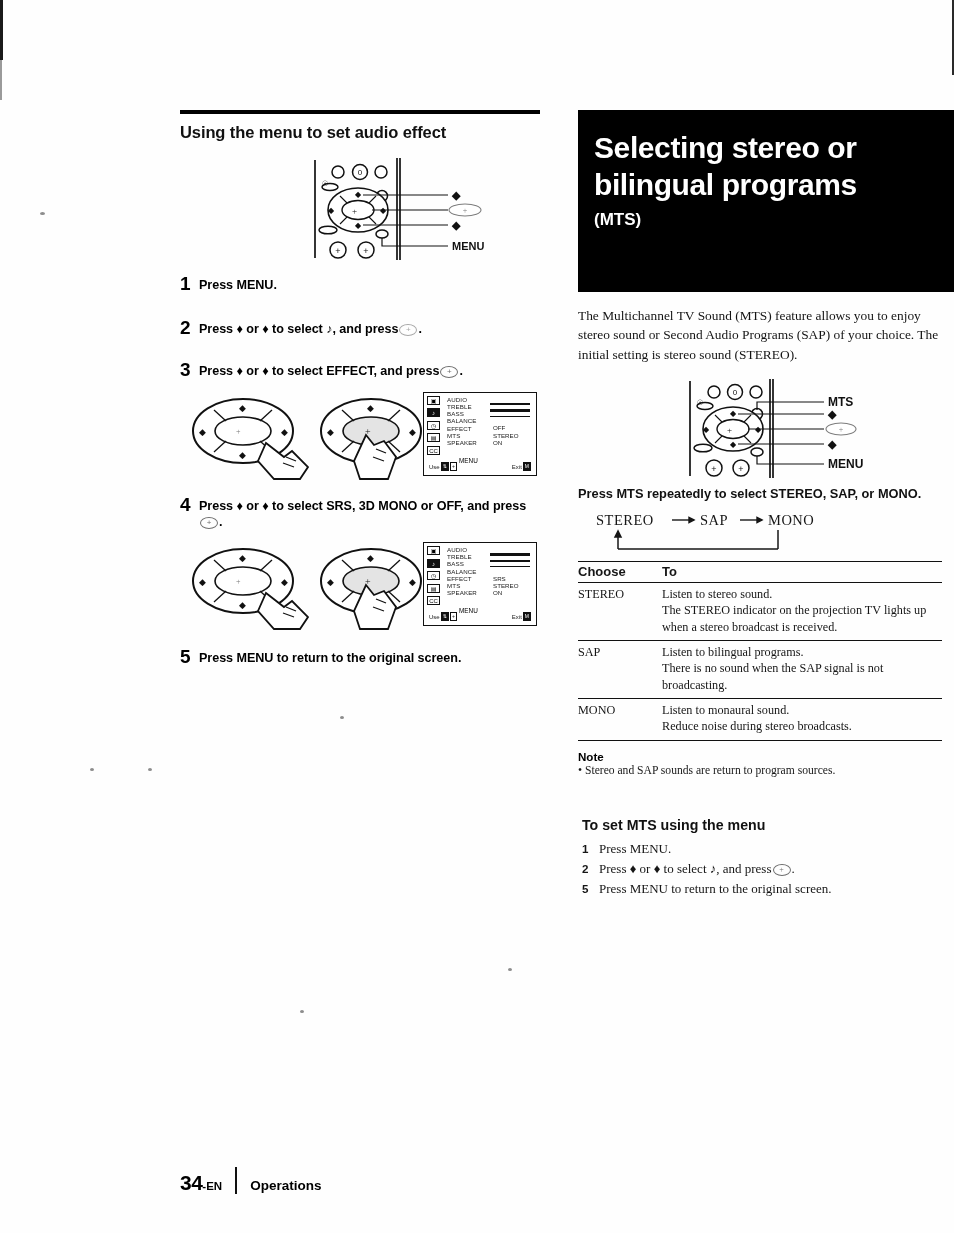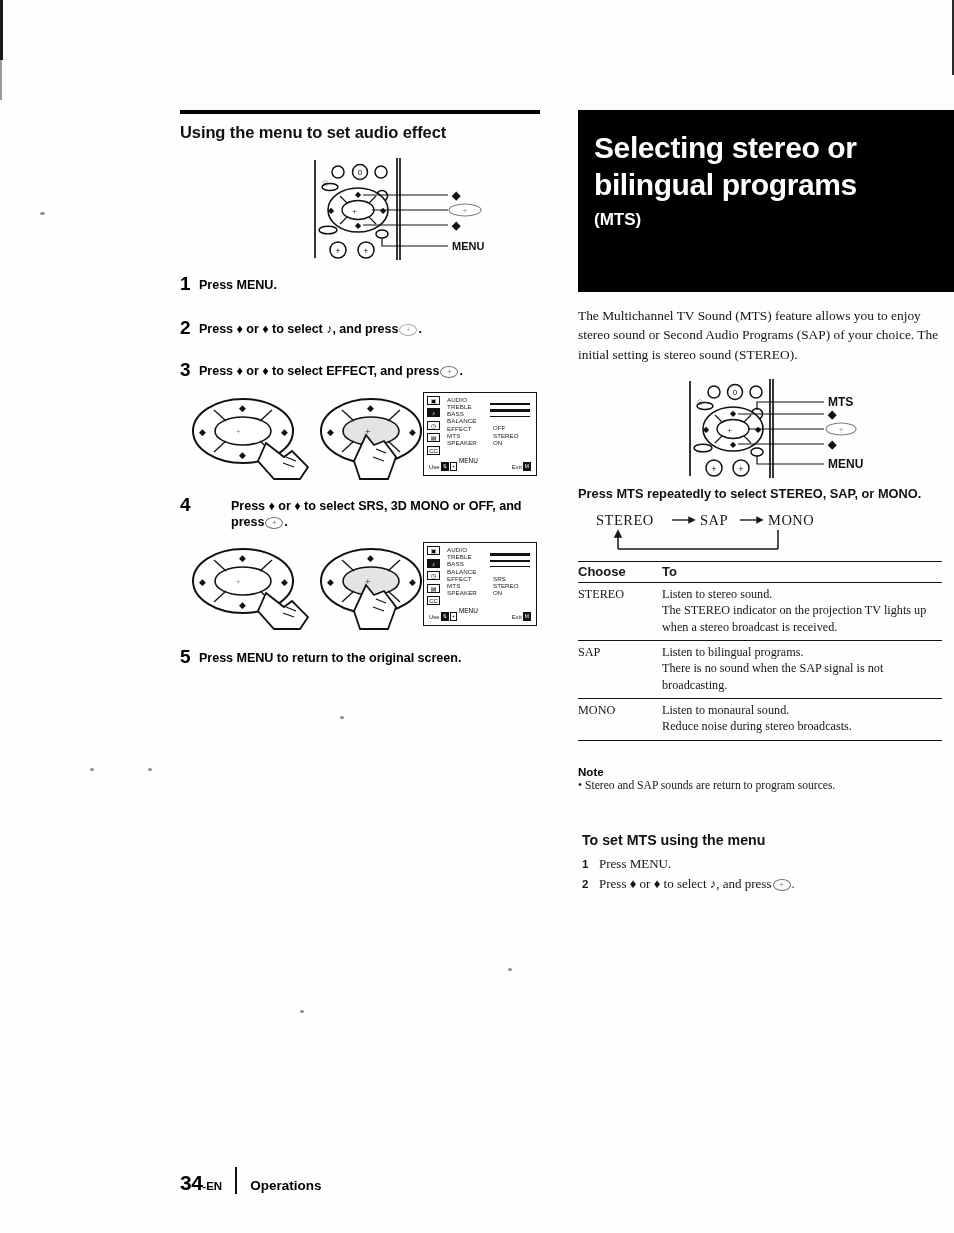--- a/index.html
+++ b/index.html
@@ -451,21 +451,21 @@
           <div class="osd-bot">
             <div><span>Use</span><span class="chip fill">⇅</span><span class="chip">+</span></div>
             <div><span>Exit</span><span class="chip fill">M</span></div>
           </div>
         </div>
       </div>
     </div>
 
     <div class="step" style="margin-top:12px;">
       <div class="step-num">4</div>
-      <div class="step-txt" style="width:330px;margin-left:32px;">
+      <div class="step-txt" style="width:330px;">
         <span>Press ♦ or ♦ to select SRS, 3D MONO or OFF, and press</span><span class="btn-plus">+</span><span>.</span>
       </div>
     </div>
 
     <div style="position:relative;height:92px;margin-top:10px;">
       <svg width="240" height="92" viewBox="0 0 240 92" style="position:absolute;left:8px;top:0;">
         <ellipse cx="55" cy="40" rx="50" ry="32" fill="#fff" stroke="#111" stroke-width="2"></ellipse>
         <ellipse cx="55" cy="40" rx="28" ry="14" fill="#fff" stroke="#111" stroke-width="1.6"></ellipse>
         <g stroke="#111" stroke-width="1.3" fill="none">
           <line x1="26" y1="19" x2="38" y2="30"></line>
@@ -657,31 +657,34 @@
 There is no sound when the SAP signal is not broadcasting.</td>
         </tr>
         <tr>
           <td class="c1">MONO</td>
           <td style="white-space:pre-line;">Listen to monaural sound.
 Reduce noise during stereo broadcasts.</td>
         </tr>
       </tbody>
     </table>
 
-    <div class="note-h" style="margin-top:24px;">Note</div>
+    <div class="note-h" style="margin-top:9px;">Note</div>
     <div class="note-b">• Stereo and SAP sounds are return to program sources.</div>
 
     <div class="sub-h" style="margin-top:38px;margin-left:4px;">To set MTS using the menu</div>
 
     <div class="mini-steps" style="margin-top:6px;margin-left:4px;">
       <div>
         <span class="n">1</span><span>Press MENU.</span>
       </div>
       <div>
         <span class="n">2</span><span>Press ♦ or ♦ to select  ♪, and press</span><span class="btn-plus">+</span><span>.</span>
+      </div>
+      <div>
+        <span class="n">5</span><span>Press MENU to return to the original screen.</span>
       </div>
     </div>
 
   </div>
 
   <div class="footer">
     <span class="pg-num">34</span>
     <span class="pg-en">-EN</span>
     <span class="foot-div"></span>
     <span class="foot-txt">Operations</span>

